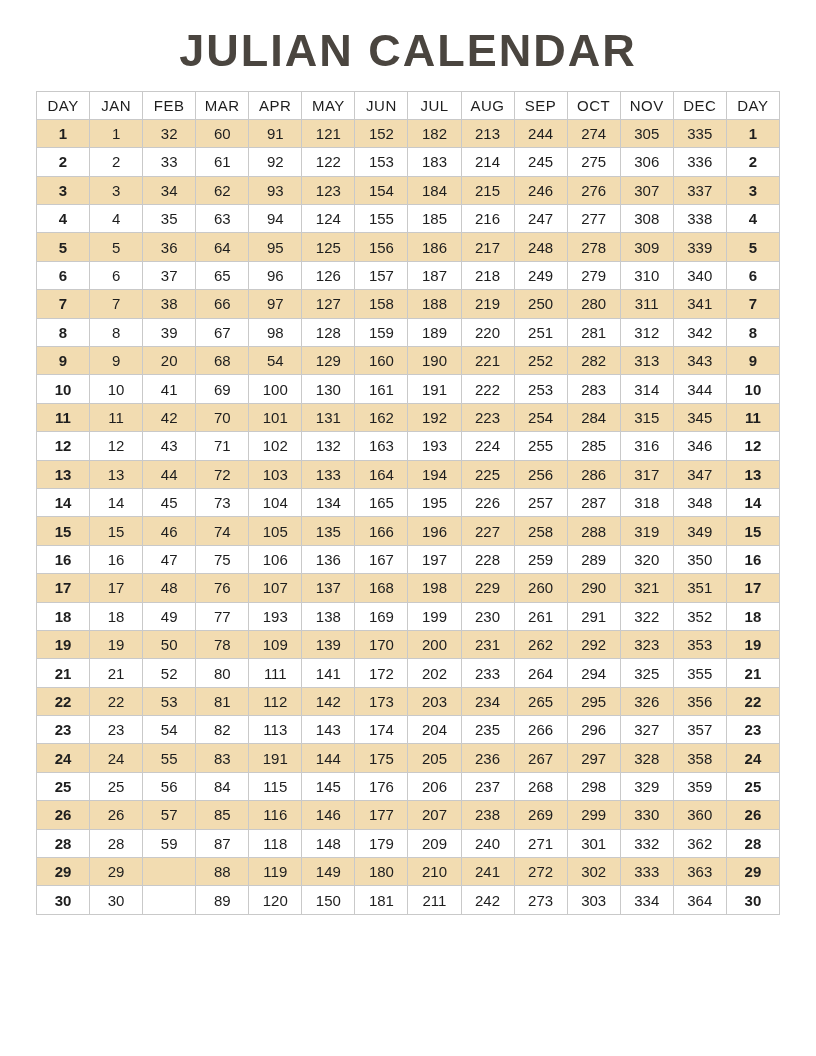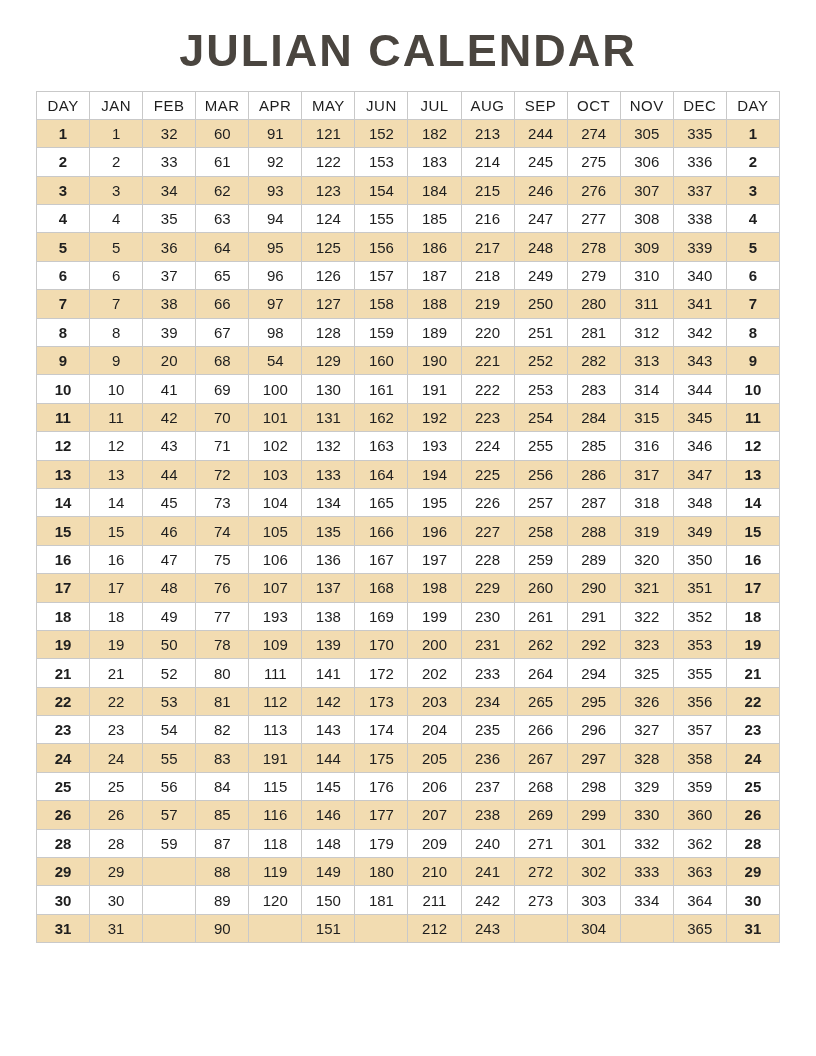--- a/index.html
+++ b/index.html
@@ -521,31 +521,15 @@
           <td>150</td>
           <td>181</td>
           <td>211</td>
           <td>242</td>
           <td>273</td>
           <td>303</td>
           <td>334</td>
           <td>364</td>
           <td class="day-col">30</td>
         </tr>
-        <tr>
-          <td class="day-col">31</td>
-          <td>31</td>
-          <td></td>
-          <td>90</td>
-          <td></td>
-          <td>151</td>
-          <td></td>
-          <td>212</td>
-          <td>243</td>
-          <td></td>
-          <td>304</td>
-          <td></td>
-          <td>365</td>
-          <td class="day-col">31</td>
-        </tr>
       </tbody>
   </table>
 </div>
 
 </body></html>

